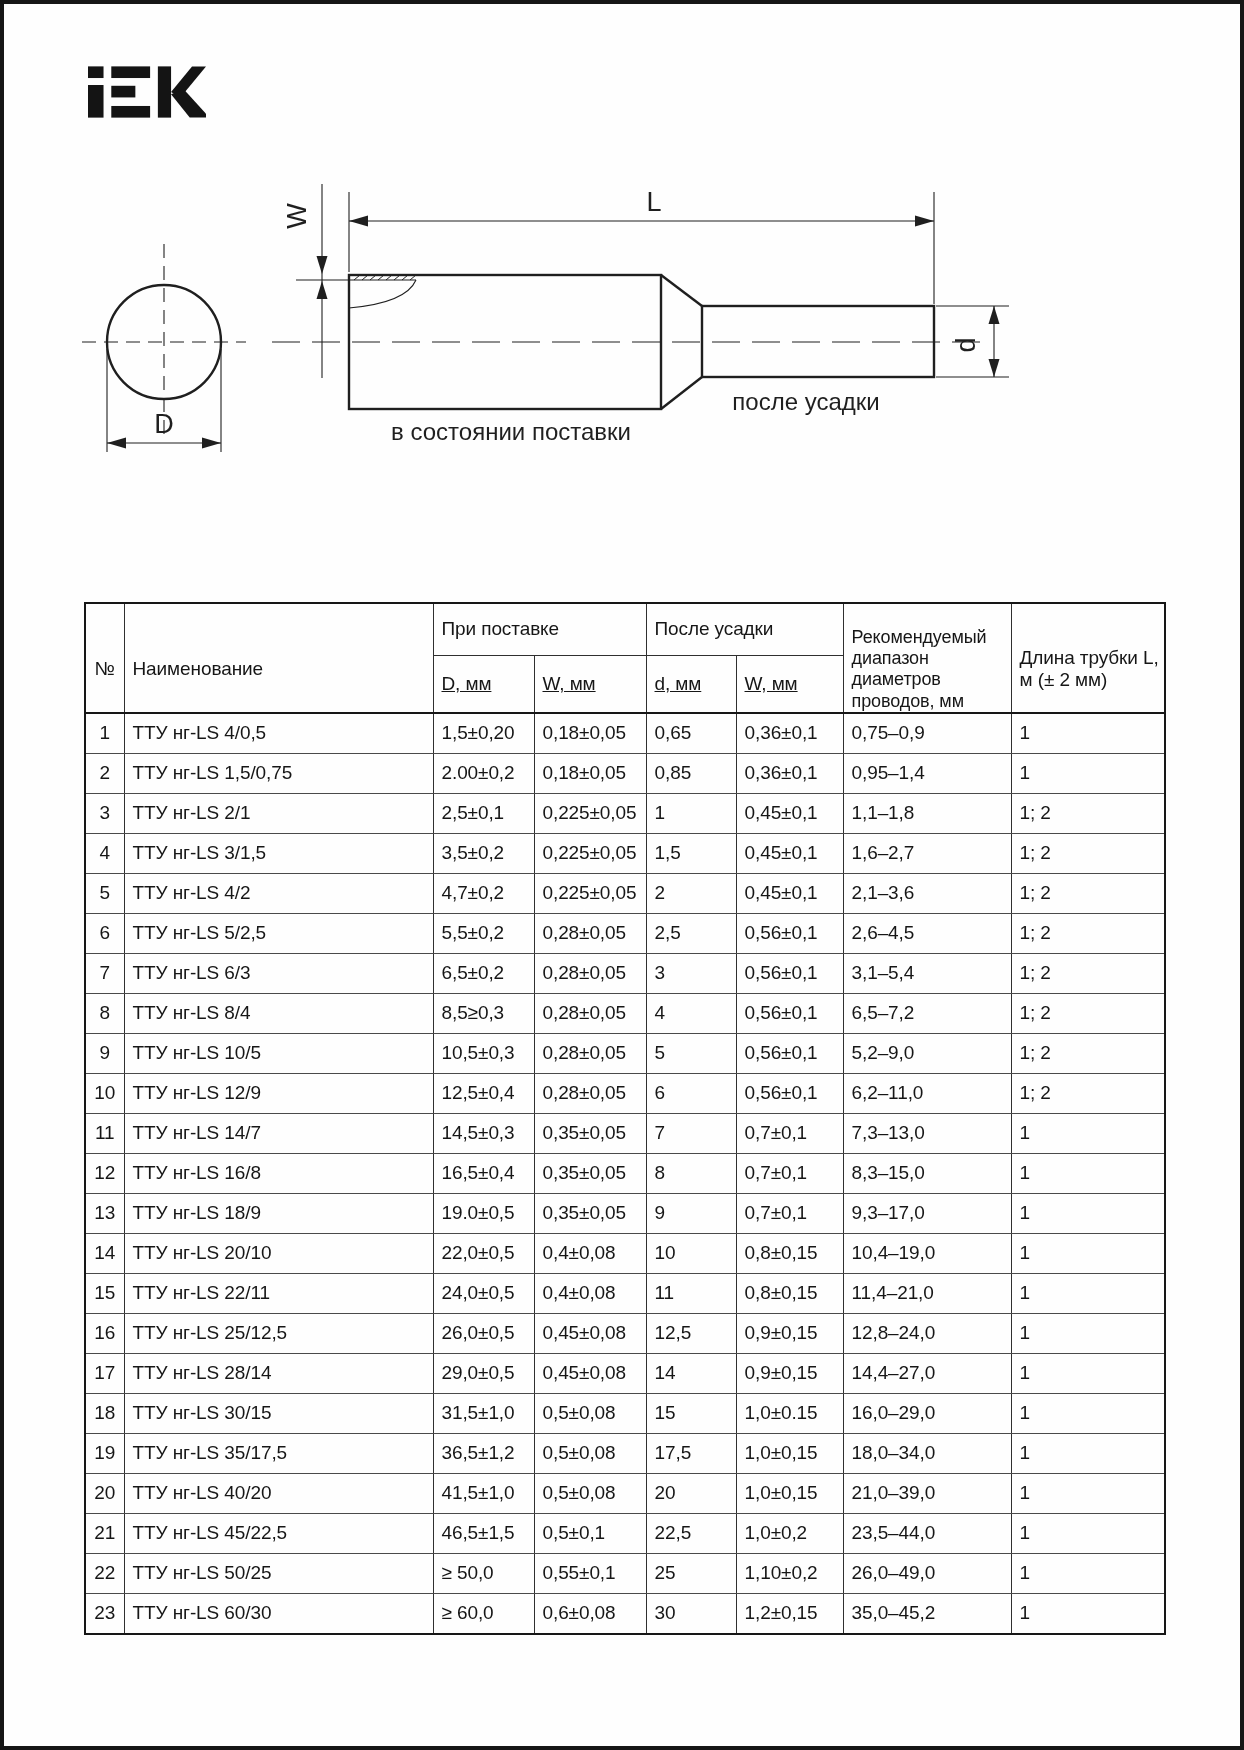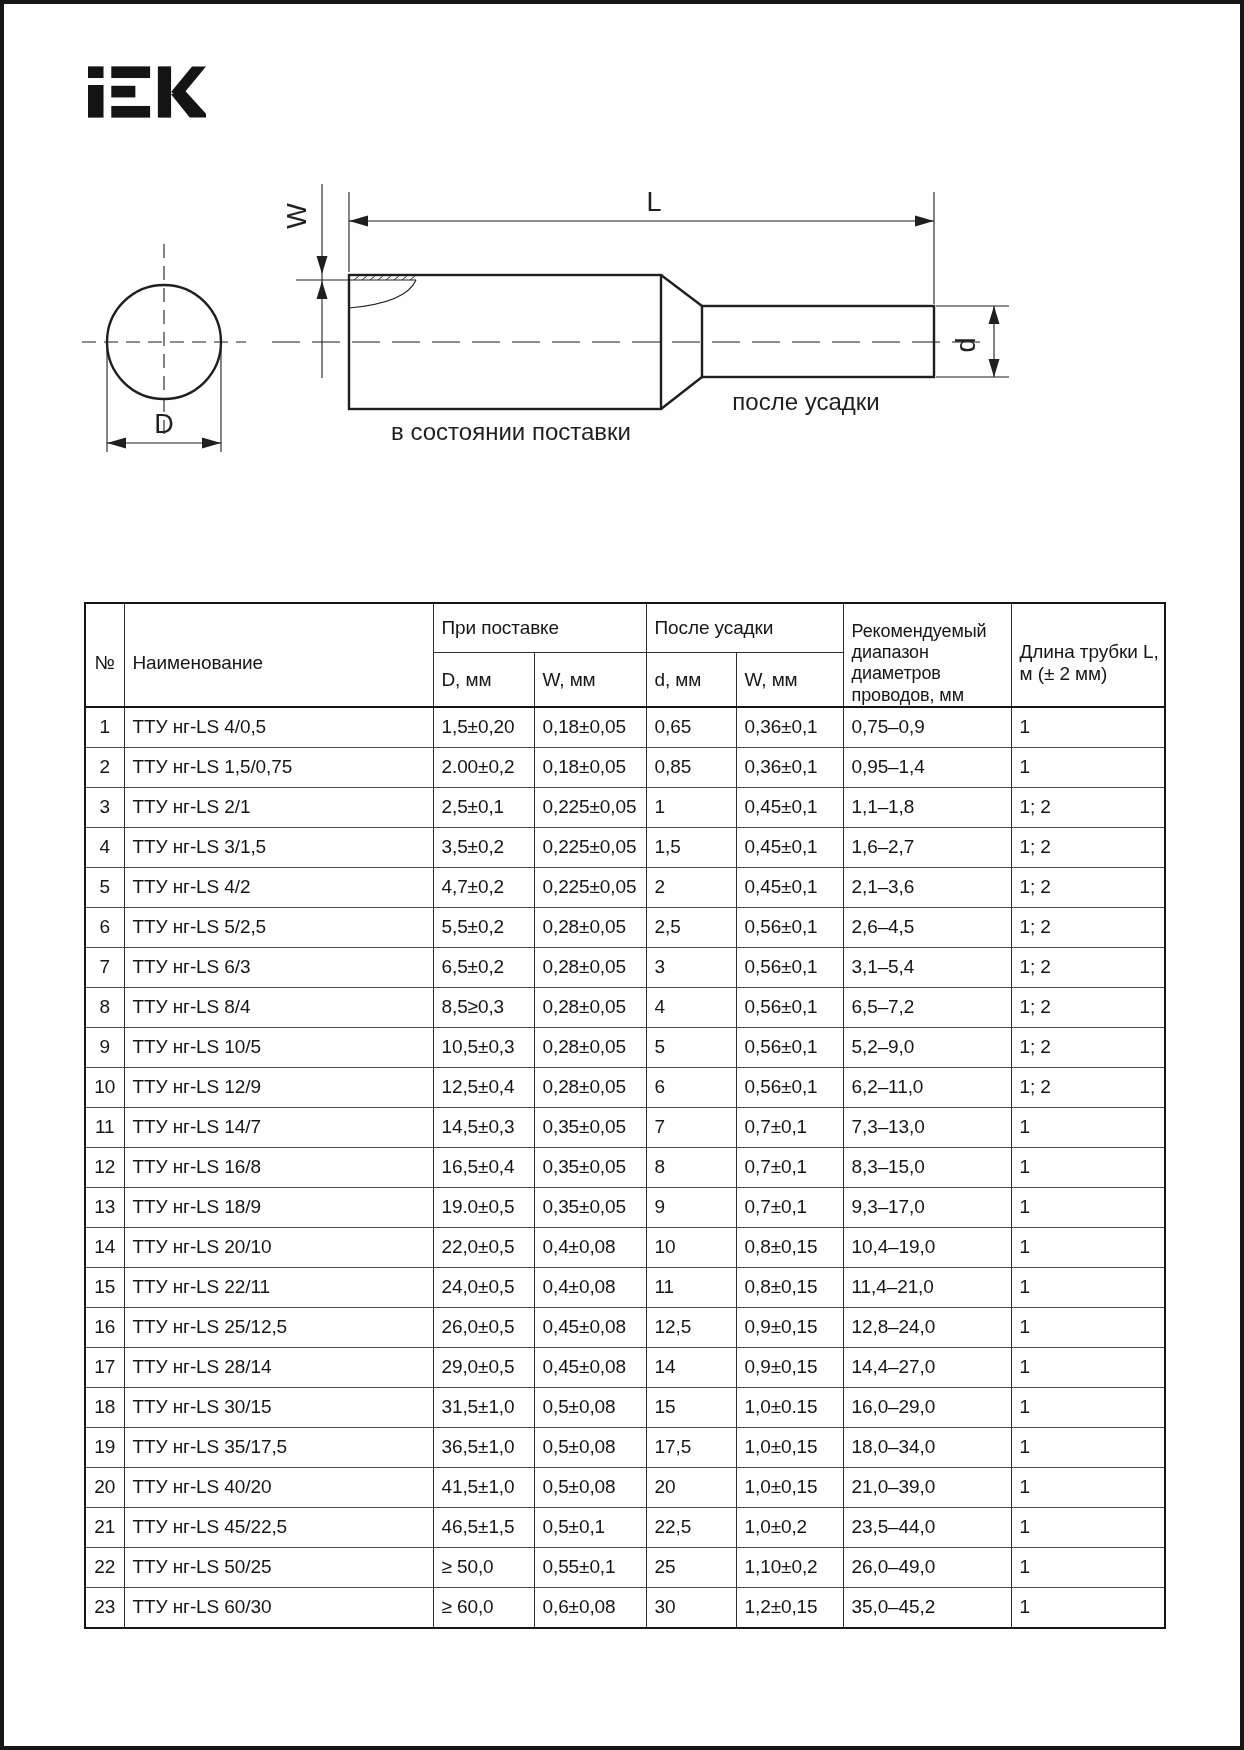--- a/index.html
+++ b/index.html
@@ -28,22 +28,22 @@
     font-size:19px;letter-spacing:-0.1px;color:#161616;
   }
   .spec-table th,.spec-table td{
     border:1px solid #2f2f2f;
     padding:0 0 0 8px;
     font-weight:normal;text-align:left;
     overflow:hidden;white-space:nowrap;
   }
   .spec-table{border:2px solid #161616;}
   .spec-table thead tr.grp th{height:40px;vertical-align:middle;}
-  .spec-table thead tr.sub th{height:44px;vertical-align:middle;}
-  .spec-table thead th.tall{vertical-align:top;padding-top:17px;white-space:normal;line-height:1.18;}
+  .spec-table thead tr.sub th{height:44px;vertical-align:middle;text-decoration:underline;}
+  .spec-table thead th.tall{vertical-align:top;padding-top:23px;white-space:normal;line-height:1.18;}
   .spec-table thead{border-bottom:2px solid #161616;}
   .spec-table th.range-h{font-size:18px;}
   .spec-table tbody td{height:39px;vertical-align:middle;border-top:1px solid #4a4a4a;border-bottom:1px solid #4a4a4a;}
   .spec-table td.c,.spec-table th.c{text-align:center;padding-left:0;}
   
   .caption{
     position:absolute;left:80px;top:1598px;
     font-size:23px;letter-spacing:3.5px;word-spacing:5px;color:#222;
   }
 </style>
@@ -350,21 +350,21 @@
       <td>0,5±0,08</td>
       <td>15</td>
       <td>1,0±0.15</td>
       <td>16,0–29,0</td>
       <td>1</td>
     </tr>
 
     <tr>
       <td class="c">19</td>
       <td>ТТУ нг-LS 35/17,5</td>
-      <td>36,5±1,0</td>
+      <td>36,5±1,2</td>
       <td>0,5±0,08</td>
       <td>17,5</td>
       <td>1,0±0,15</td>
       <td>18,0–34,0</td>
       <td>1</td>
     </tr>
 
     <tr>
       <td class="c">20</td>
       <td>ТТУ нг-LS 40/20</td>

